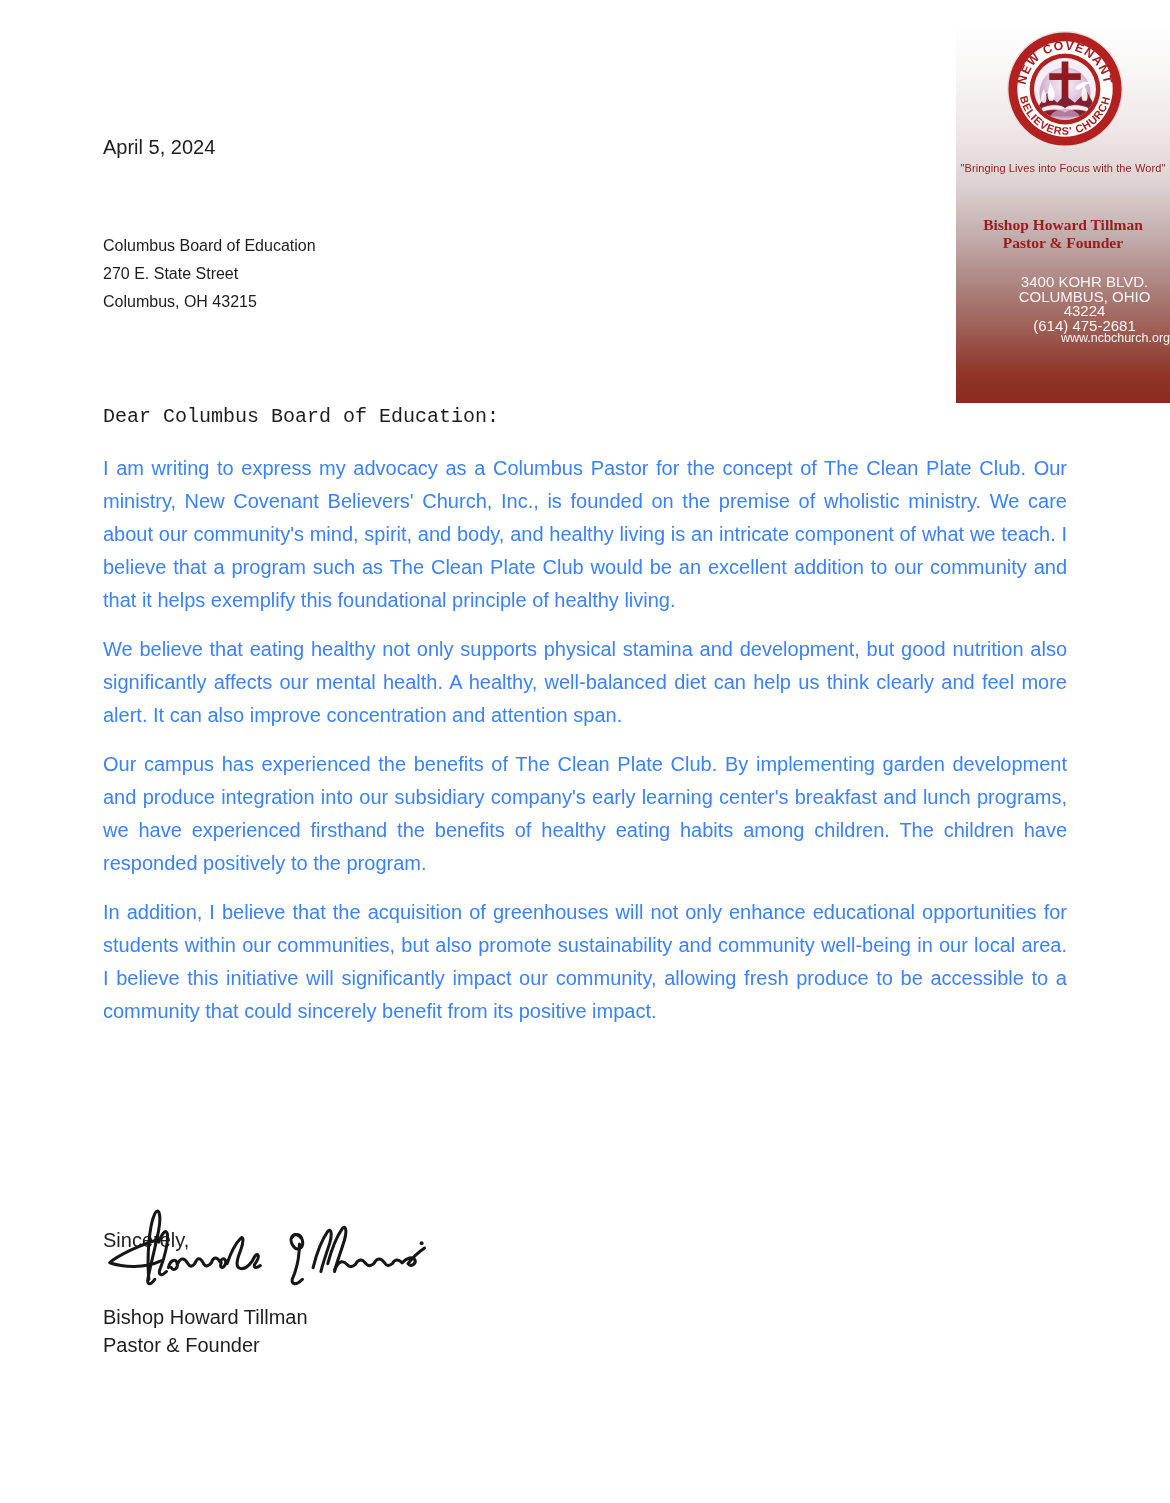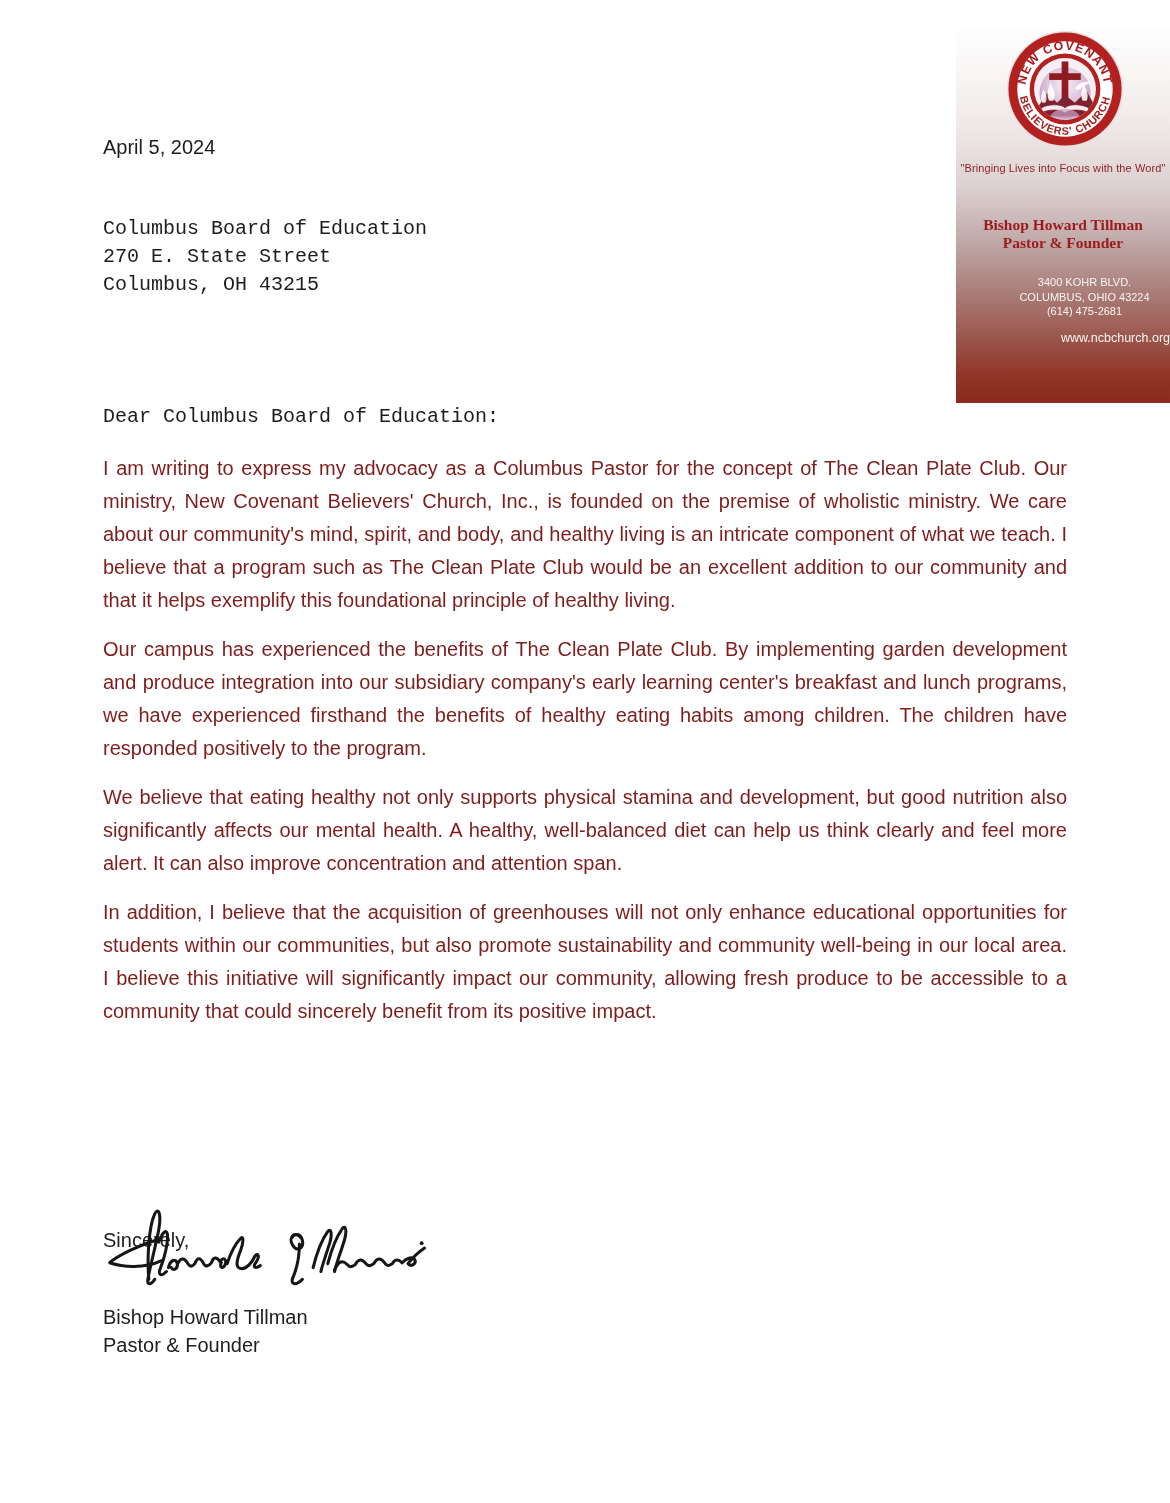--- a/index.html
+++ b/index.html
@@ -22,35 +22,35 @@
     position:absolute; top:134px; left:0; width:100%;
     text-align:center; font-size:11px; color:#8d2323; letter-spacing:0.1px;
   }
   .pastor-block {
     position:absolute; top:188px; left:0; width:100%; text-align:center;
     font-family:"Liberation Serif", serif; font-weight:bold;
     font-size:15.5px; line-height:18px; color:#9c1a1d;
   }
   .address-block {
     position:absolute; top:247px; left:0; width:100%; text-align:center;
-    font-size:11px; line-height:14.5px; color:#f9f5f5;padding-left:43px;
+    font-size:15px; line-height:14.5px; color:#f9f5f5;padding-left:43px;
   }
   .website {
     position:absolute; top:303px; left:0; width:100%; text-align:right;
     font-size:12.5px; color:#f9f5f5;
   }
 
   
   .date      { position:absolute; left:103px; top:135px; font-size:20px; line-height:24px;text-align:right; }
-  .recipient { position:absolute; left:103px; top:215px; font-size:20px; line-height:28px;font-family:Liberation Mono, monospace; }
+  .recipient { position:absolute; left:103px; top:232px; font-size:16px; line-height:28px; }
   .salutation{ position:absolute; left:103px; top:405px; font-size:20px; line-height:24px;font-family:Liberation Mono, monospace; }
   .paragraphs{ position:absolute; left:103px; top:452px; width:964px; }
   .paragraphs p {
     font-size:20px; line-height:33px; text-align:justify; margin:0 0 16px 0;
-    color:#7f1d1d;
+    color:#3b82f6;
   }
   .closing   { position:absolute; left:103px; top:1224px; font-size:20px; line-height:33px; }
   .signature { position:absolute; left:98px;  top:1202px; width:352px; height:95px; }
   .signoff   { position:absolute; left:103px; top:1303px; font-size:20px; line-height:28px; }
 </style>
 </head>
 <body>
 
 <div class="page">
 
@@ -118,22 +118,22 @@
     <div class="recipient">
       <div>Columbus Board of Education</div>
       <div>270 E. State Street</div>
       <div>Columbus, OH 43215</div>
     </div>
 
     <div class="salutation">Dear Columbus Board of Education:</div>
 
     <div class="paragraphs">
       <p>I am writing to express my advocacy as a Columbus Pastor for the concept of The Clean Plate Club. Our ministry, New Covenant Believers' Church, Inc., is founded on the premise of wholistic ministry. We care about our community's mind, spirit, and body, and healthy living is an intricate component of what we teach. I believe that a program such as The Clean Plate Club would be an excellent addition to our community and that it helps exemplify this foundational principle of healthy living.</p>
+      <p>We believe that eating healthy not only supports physical stamina and development, but good nutrition also significantly affects our mental health. A healthy, well-balanced diet can help us think clearly and feel more alert. It can also improve concentration and attention span.</p>
       <p>Our campus has experienced the benefits of The Clean Plate Club. By implementing garden development and produce integration into our subsidiary company's early learning center's breakfast and lunch programs, we have experienced firsthand the benefits of healthy eating habits among children. The children have responded positively to the program.</p>
-      <p>We believe that eating healthy not only supports physical stamina and development, but good nutrition also significantly affects our mental health. A healthy, well-balanced diet can help us think clearly and feel more alert. It can also improve concentration and attention span.</p>
       <p>In addition, I believe that the acquisition of greenhouses will not only enhance educational opportunities for students within our communities, but also promote sustainability and community well-being in our local area. I believe this initiative will significantly impact our community, allowing fresh produce to be accessible to a community that could sincerely benefit from its positive impact.</p>
     </div>
 
     <div class="closing">Sincerely,</div>
 
     <div class="signature">
       <svg viewBox="0 0 360 95" width="352" height="95" aria-hidden="true">
         <g stroke="#161616" stroke-width="3.1" fill="none" stroke-linecap="round" stroke-linejoin="round">
           <path d="M63,37 C44,42 20,54 12,61 C24,65 46,68 65,59"></path>
           <path d="M52,78 C50,56 52,24 58,11 C62,3 65,12 62,28 C58,48 53,66 51,78 C50,84 54,84 58,78"></path>

